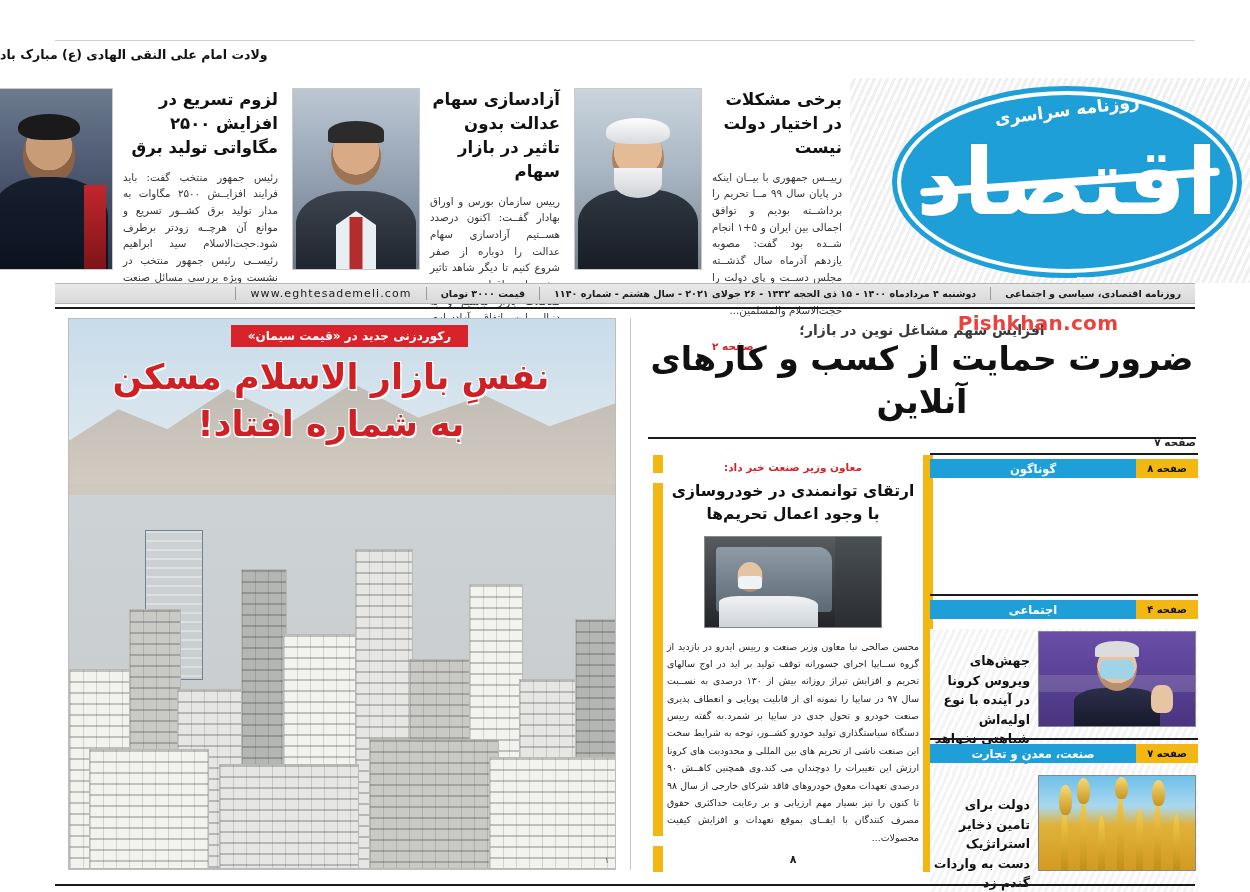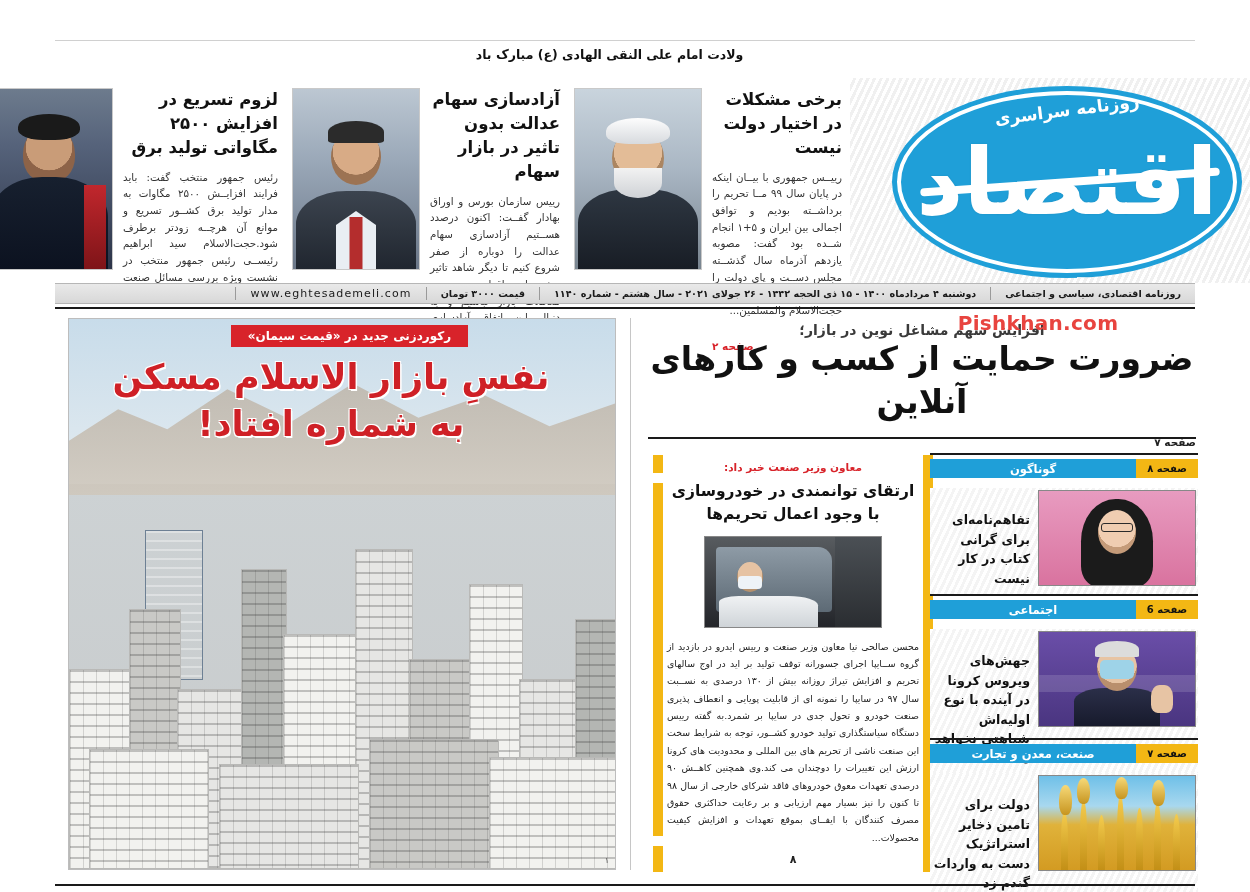--- a/index.html
+++ b/index.html
@@ -7,21 +7,21 @@
     width: 1250px; height: 892px;
     background: #ffffff;
     font-family: "DejaVu Sans", "Liberation Sans", sans-serif;
     overflow: hidden;
   }
   .page { position: relative; width: 1250px; height: 892px; background: #fff; }
 
   
   .greeting {
     position: absolute; top: 47px; left: 0; width: 1250px;
-    text-align: center; padding-right: 31px;
+    text-align: left; padding-right: 31px;
     font-size: 12.5px; font-weight: bold; color: #111; direction: rtl;
   }
 
   
   .masthead-band {
     position: absolute; top: 78px; right: 0; width: 400px; height: 205px;
     background: repeating-linear-gradient(115deg,#ffffff 0 3px,#f0f0f0 3px 6px);
   }
   .logo-oval {
     position: absolute; top: 86px; right: 8px;
@@ -462,34 +462,26 @@
     </div>
     <div class="ybox-pagenum">۸</div>
   </div>
 
   <div class="sbox" style="top:459px;">
     <div class="sbox-topline"></div>
     <div class="sbox-head">
       <div class="sbox-page">صفحه ۸</div>
       <div class="sbox-title">گوناگون</div>
     </div>
-    <div class="sbox-content">
-      <div class="sbox-photo sp1">
-        <div class="scarf"></div>
-        <div class="face2"></div>
-        <div class="glasses"></div>
-      </div>
-      <div class="sbox-text">تفاهم‌نامه‌ای برای گرانی کتاب در کار نیست</div>
-    </div>
   </div>
 
   <div class="sbox" style="top:600px;">
     <div class="sbox-topline"></div>
     <div class="sbox-head">
-      <div class="sbox-page">صفحه 6</div>
+      <div class="sbox-page">صفحه ۴</div>
       <div class="sbox-title">اجتماعی</div>
     </div>
     <div class="sbox-content">
       <div class="sbox-photo sp2">
         <div class="banner"></div>
         <div class="suit"></div>
         <div class="face3"></div>
         <div class="hair2"></div>
         <div class="mask2"></div>
         <div class="hand"></div>

